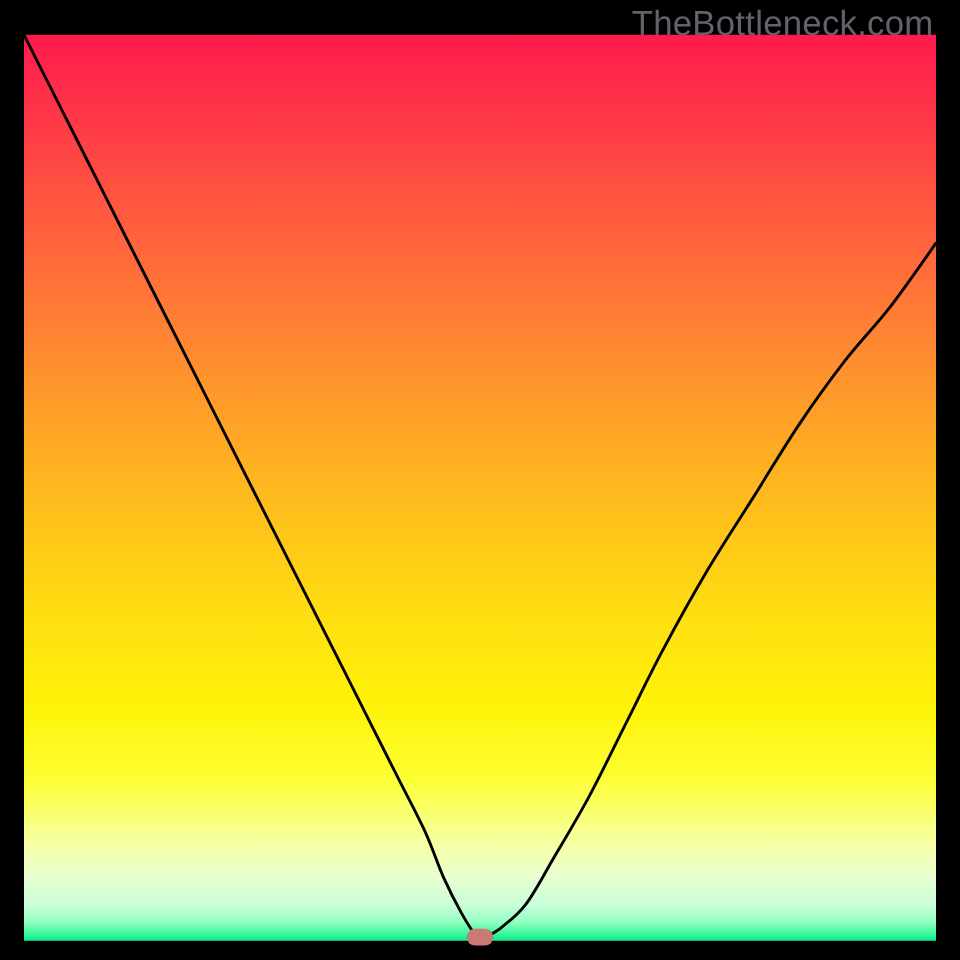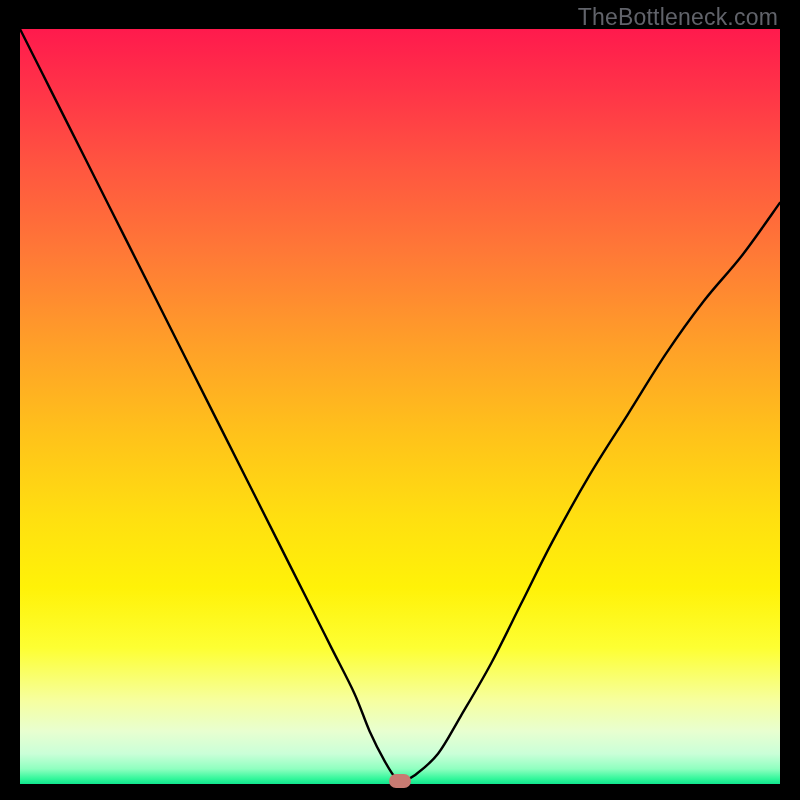--- a/index.html
+++ b/index.html
@@ -40,21 +40,21 @@
       #8fffc0 98%,
       #33f79b 99.3%,
       #11e48e 100%
     );
   }
   .watermark {
     position: absolute;
     top: 4px;
     right: 22px;
     font-family: Arial, Helvetica, sans-serif;
-    font-size: 23px;
+    font-size: 29px;
     color: #61636a;
     letter-spacing: 0.2px;
     font-weight: 500;
     text-align: right;
   }
   .marker {
     position: absolute;
     width: 22px;
     height: 14px;
     background: #c87b72;

